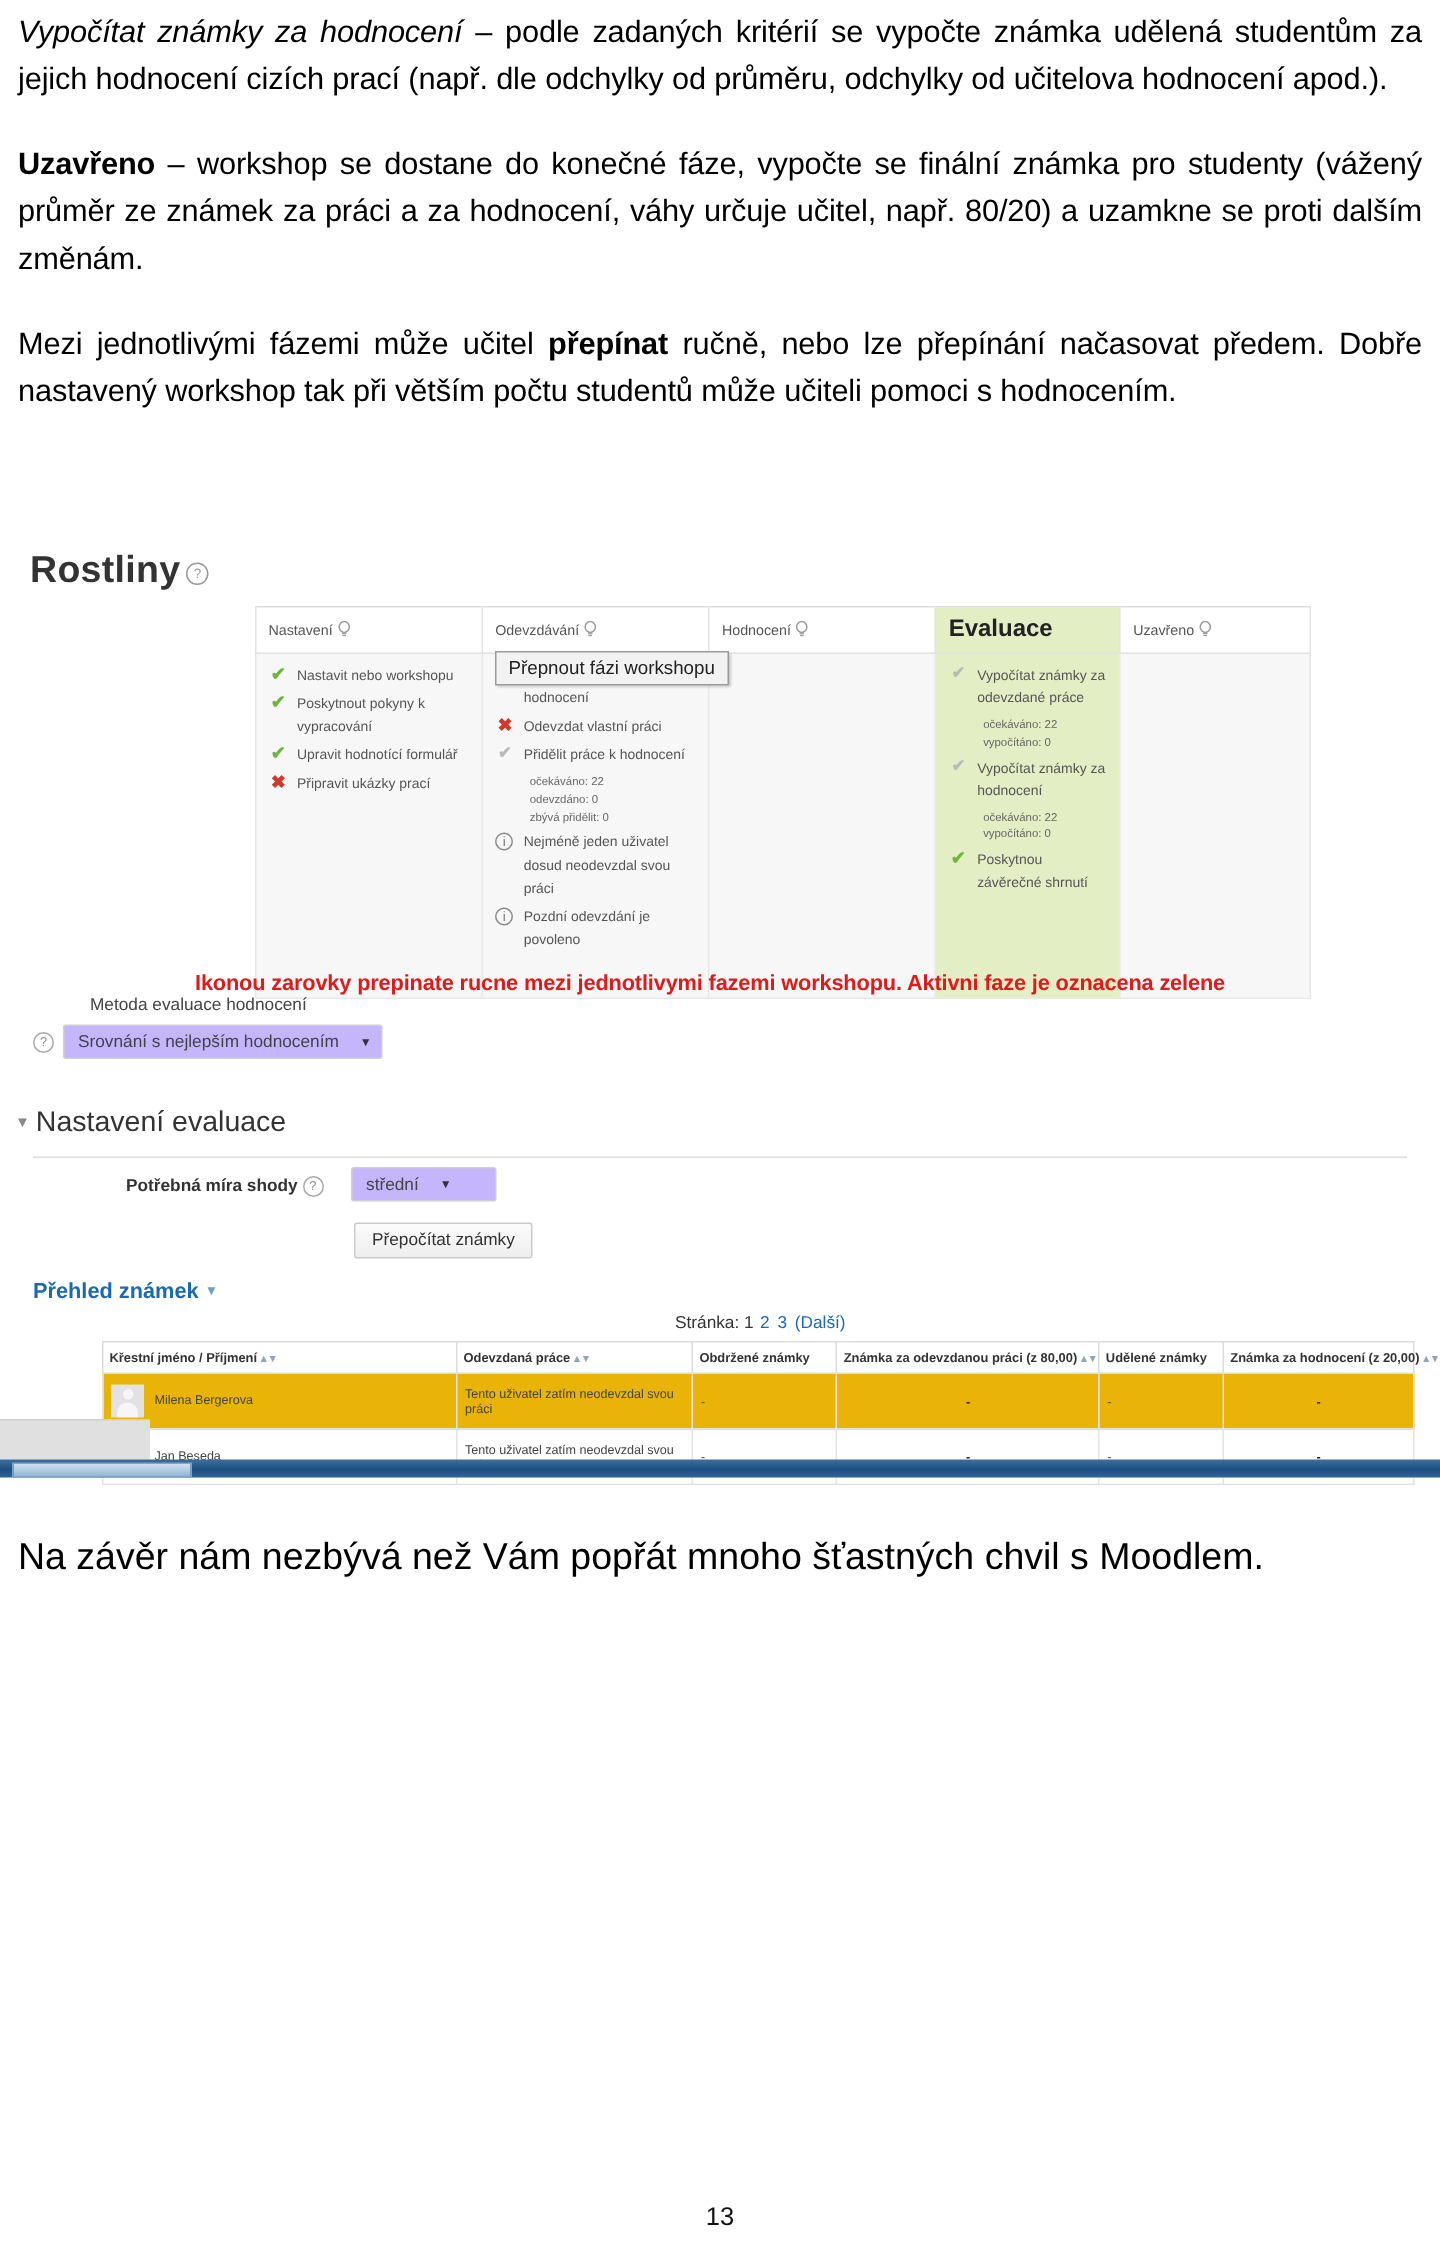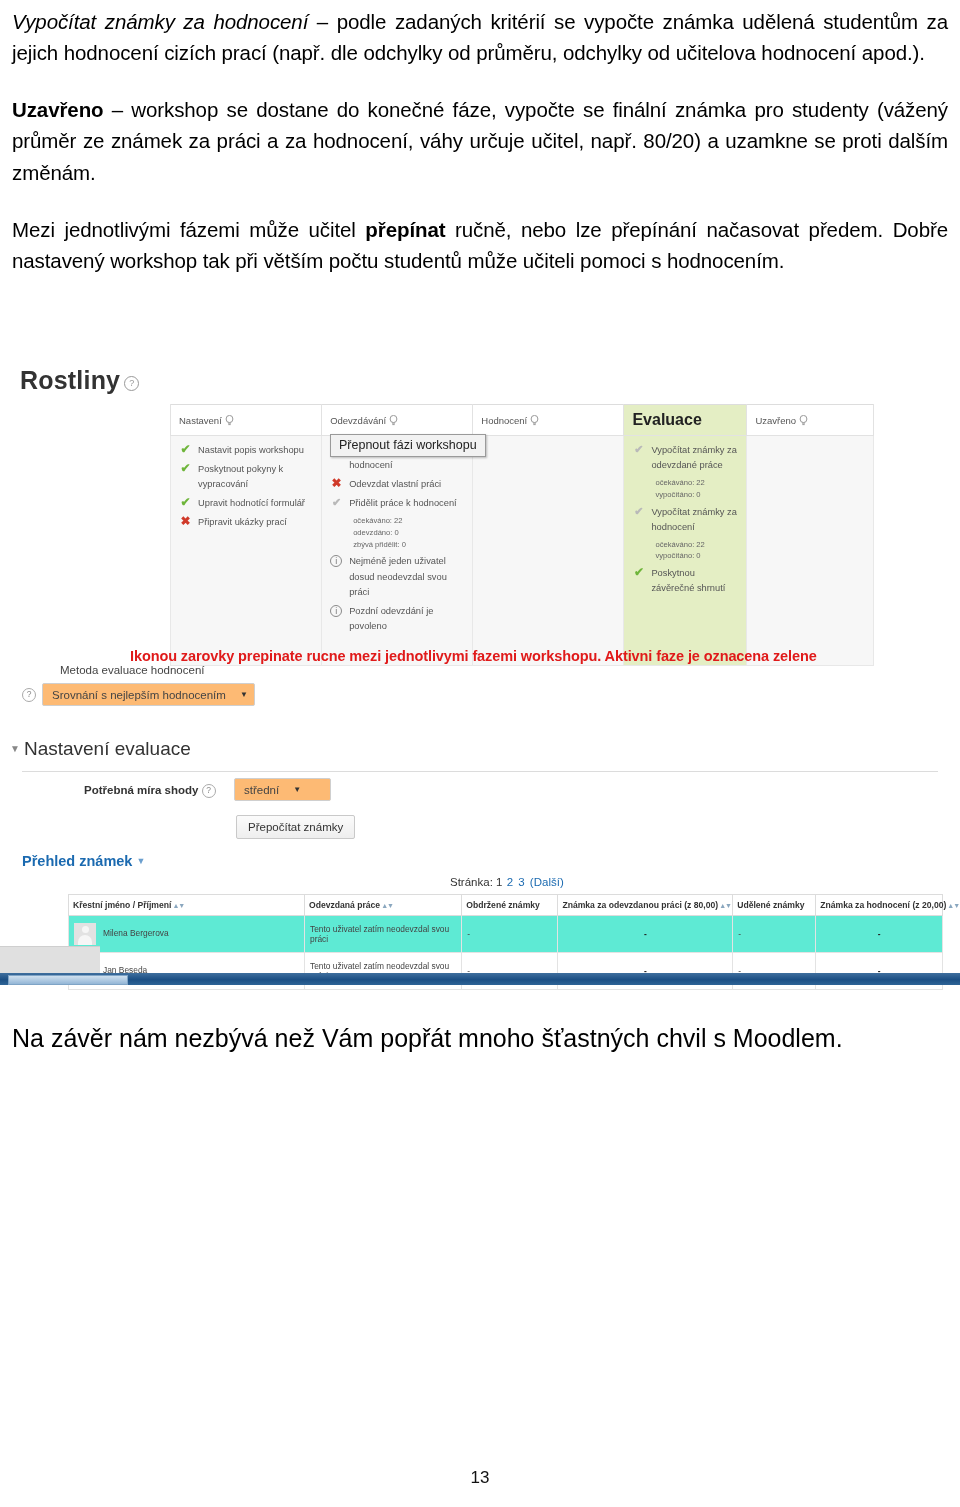--- a/index.html
+++ b/index.html
@@ -211,21 +211,21 @@
   .sel-method {
     position: absolute;
     left: 22px;
     top: 325px;
     display: flex;
     align-items: center;
     gap: 6px;
   }
   .select-box {
     border: 1px solid #cfcfcf;
-    background: #fdba74;
+    background: #c4b5fd;
     height: 21px;
     display: flex;
     align-items: center;
     font-size: 11.5px;
     color: #444;
     padding: 0 6px 0 9px;
     min-width: 170px;
     border-radius: 2px;
   }
   .select-box .caret { font-size: 8px; color: #333; margin-left: 14px; }
@@ -316,21 +316,21 @@
     white-space: nowrap;
   }
   .grades td {
     border: 1px solid #e3e3e3;
     font-size: 8.4px;
     color: #444;
     padding: 7px 5px;
     height: 22px;
     vertical-align: middle;
   }
-  .grades tr.alt td { background: #5eead4; }
+  .grades tr.alt td { background: #eab308; }
   .grades td.num { text-align: center; color: #222; font-weight: bold; }
   .grades td.dash { text-align: left; }
   .avatar {
     display: inline-block;
     width: 22px;
     height: 22px;
     background: #e2e2e2;
     vertical-align: middle;
     margin-right: 7px;
     position: relative;
@@ -454,21 +454,21 @@
                 <ellipse cx="4.5" cy="4" rx="3.4" ry="3.6" fill="none" stroke="#9a9a9a" stroke-width="1"></ellipse>
                 <rect x="3" y="7.6" width="3" height="1" fill="#9a9a9a"></rect>
                 <rect x="3.3" y="9.1" width="2.4" height="1" fill="#9a9a9a"></rect>
               </svg></span></th>
       </tr>
     </thead>
     <tbody>
       <tr>
 
         <td>
-          <div class="task"><span class="mk ok">✔</span><span>Nastavit popis workshopu</span></div>
+          <div class="task"><span class="mk ok">✔</span><span>Nastavit nebo workshopu</span></div>
           <div class="task"><span class="mk ok">✔</span><span>Poskytnout pokyny k vypracování</span></div>
           <div class="task"><span class="mk ok">✔</span><span>Upravit hodnotící formulář</span></div>
           <div class="task"><span class="mk no">✖</span><span>Připravit ukázky prací</span></div>
         </td>
 
         <td>
           <div class="task"><span class="mk ok">✔</span><span>Poskytnout pokyny k hodnocení</span></div>
           <div class="task"><span class="mk no">✖</span><span>Odevzdat vlastní práci</span></div>
           <div class="task"><span class="mk pale">✔</span><span>Přidělit práce k hodnocení</span></div>
           <div class="subline">očekáváno: 22</div>

